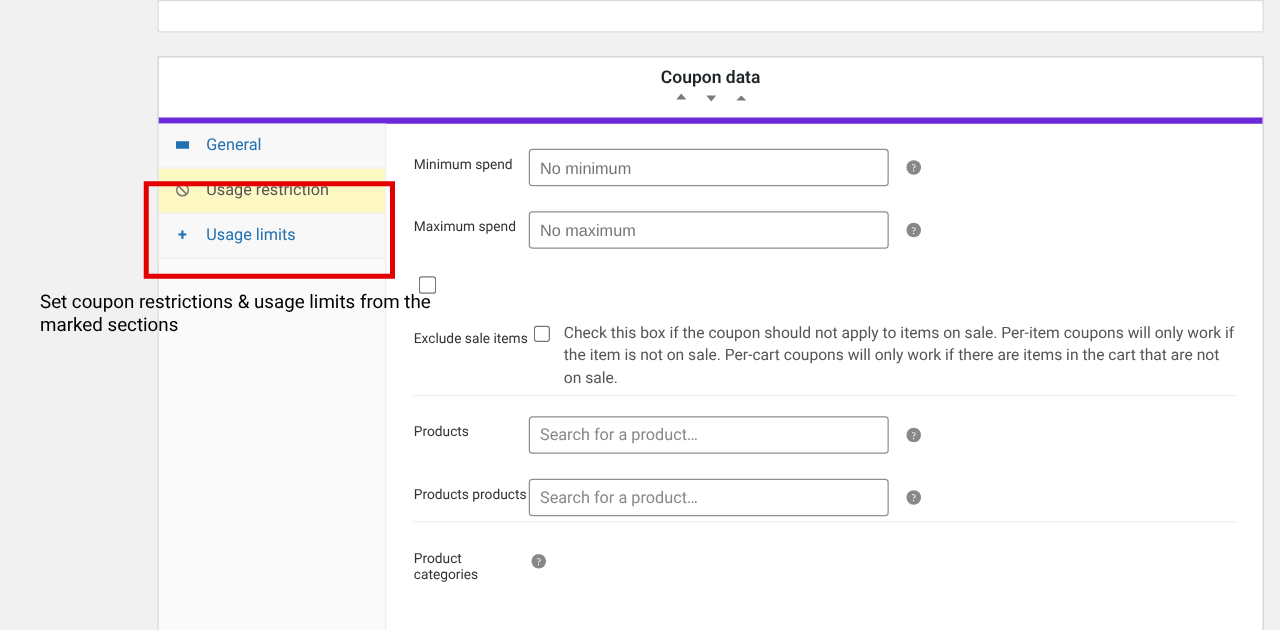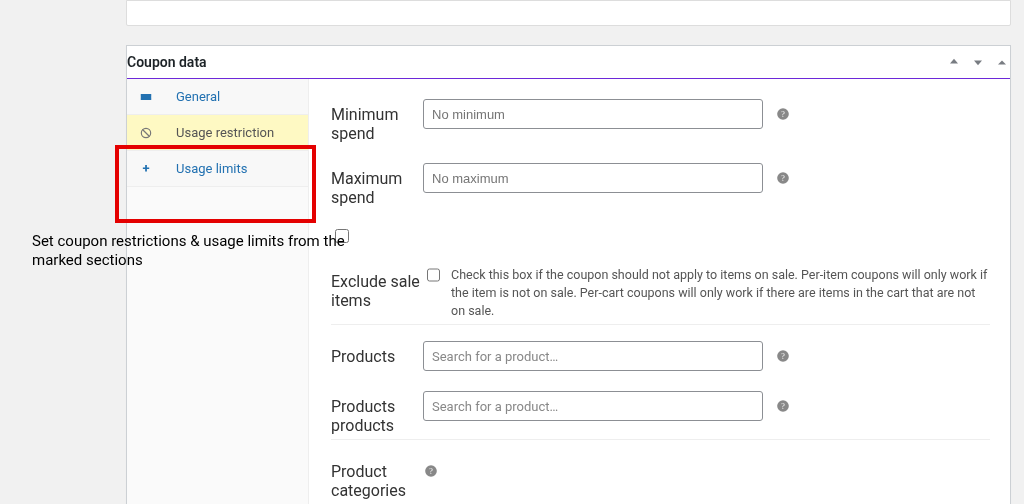--- a/index.html
+++ b/index.html
@@ -31,22 +31,23 @@
     top: 45px;
     width: 885px;
     background: #fff;
     border: 1px solid #ccd0d4;
     box-shadow: 0 1px 1px rgba(0,0,0,.04);
   }
   .panel-header {
     display: flex;
     align-items: center;
     justify-content: space-between;
-    padding: 8px 0;
-    border-bottom: 1px solid #6d28d9;
+    padding: 8px 28px;
+    border-bottom: 5px solid #6d28d9;
+    flex-direction: column;
   }
   .panel-title {
     font-size: 14px;
     font-weight: 600;
     color: #1d2327;
     margin: 0;
   }
   .panel-toggles {
     display: flex;
     gap: 8px;
@@ -60,22 +61,22 @@
   .tabs {
     width: 182px;
     background: #fafafa;
     border-right: 1px solid #eee;
     padding: 0;
     margin: 0;
     list-style: none;
   }
   .tabs li {
     display: flex;
-    align-items: flex-end;
-    gap: 23px;
+    align-items: flex-start;
+    gap: 12px;
     padding: 10px 12px;
     border-bottom: 1px solid #eee;
     font-size: 13px;
     cursor: pointer;
   }
   .tabs li.link { color: #2271b1; background: #f8f8f8; }
   .tabs li.active {
     background: #fef9c3;
     color: #555;
   }
@@ -111,31 +112,31 @@
   }
   .row.divider-after {
     border-bottom: 1px solid #eee;
     padding-bottom: 4px;
     margin-bottom: 6px;
   }
   .row-label {
     width: 92px;
     min-width: 92px;
     color: #333;
-    font-size: 16px;
+    font-size: 11px;
     padding-top: 6px;
   }
   .row-control {
     display: flex;
     align-items: flex-start;
     gap: 12px;
     flex: 1;
   }
   .text-input, .select-box {
-    width: 340px;
+    width: 288px;
     height: 30px;
     border: 1px solid #8c8f94;
     border-radius: 3px;
     padding: 4px 8px;
     font-size: 13px;
     color: #999;
     background: #fff;
   }
   .select-box {
     display: flex;

